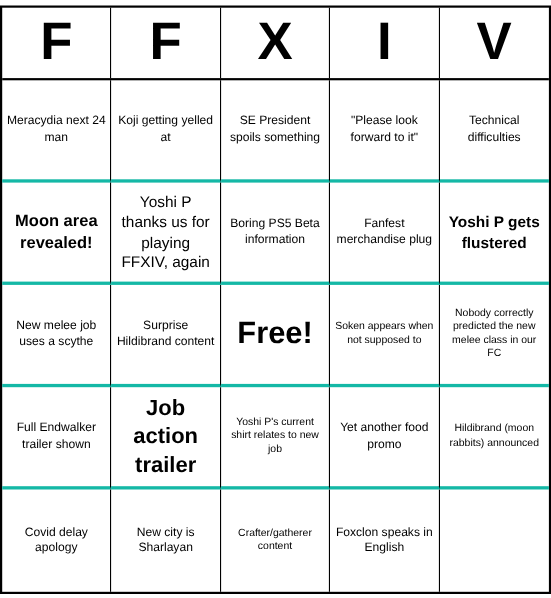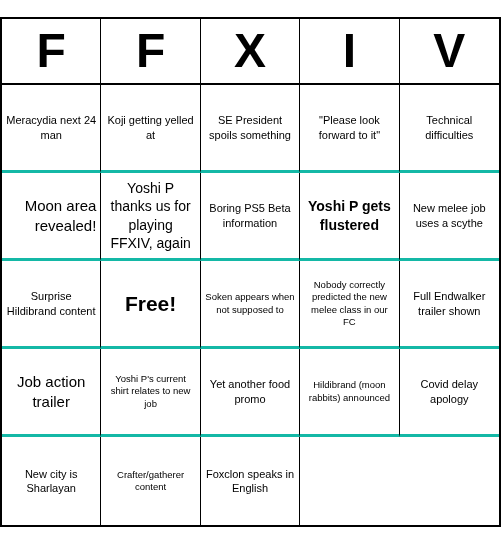--- a/index.html
+++ b/index.html
@@ -82,51 +82,54 @@
       </div>
       <div class="bingo-cell">
         <span>SE President spoils something</span>
       </div>
       <div class="bingo-cell">
         <span>"Please look forward to it"</span>
       </div>
       <div class="bingo-cell">
         <span>Technical difficulties</span>
       </div>
-      <div class="bingo-cell" style="font-size: 15px; font-weight: normal; text-align: right;">
+      <div class="bingo-cell" style="font-size: 15px; font-weight: bold;">
         <span>Moon area revealed!</span>
       </div>
       <div class="bingo-cell" style="font-size: 14px;">
         <span>Yoshi P thanks us for playing FFXIV, again</span>
       </div>
       <div class="bingo-cell">
         <span>Boring PS5 Beta information</span>
+      </div>
+      <div class="bingo-cell">
+        <span>Fanfest merchandise plug</span>
       </div>
       <div class="bingo-cell" style="font-size: 14px; font-weight: bold; justify-content: flex-end;">
         <span>Yoshi P gets flustered</span>
       </div>
       <div class="bingo-cell">
         <span>New melee job uses a scythe</span>
       </div>
       <div class="bingo-cell">
         <span>Surprise Hildibrand content</span>
       </div>
-      <div class="bingo-cell free" style="font-size: 21px; font-weight: bold;">
+      <div class="bingo-cell free" style="font-size: 28px; font-weight: bold;">
         <span>Free!</span>
       </div>
       <div class="bingo-cell" style="font-size: 9.5px;">
         <span>Soken appears when not supposed to</span>
       </div>
       <div class="bingo-cell" style="font-size: 9.5px;">
         <span>Nobody correctly predicted the new melee class in our FC</span>
       </div>
       <div class="bingo-cell">
         <span>Full Endwalker trailer shown</span>
       </div>
-      <div class="bingo-cell" style="font-size: 15px; font-weight: normal;">
+      <div class="bingo-cell" style="font-size: 20px; font-weight: bold;">
         <span>Job action trailer</span>
       </div>
       <div class="bingo-cell" style="font-size: 9.5px;">
         <span>Yoshi P's current shirt relates to new job</span>
       </div>
       <div class="bingo-cell">
         <span>Yet another food promo</span>
       </div>
       <div class="bingo-cell" style="font-size: 9.5px;">
         <span>Hildibrand (moon rabbits) announced</span>

